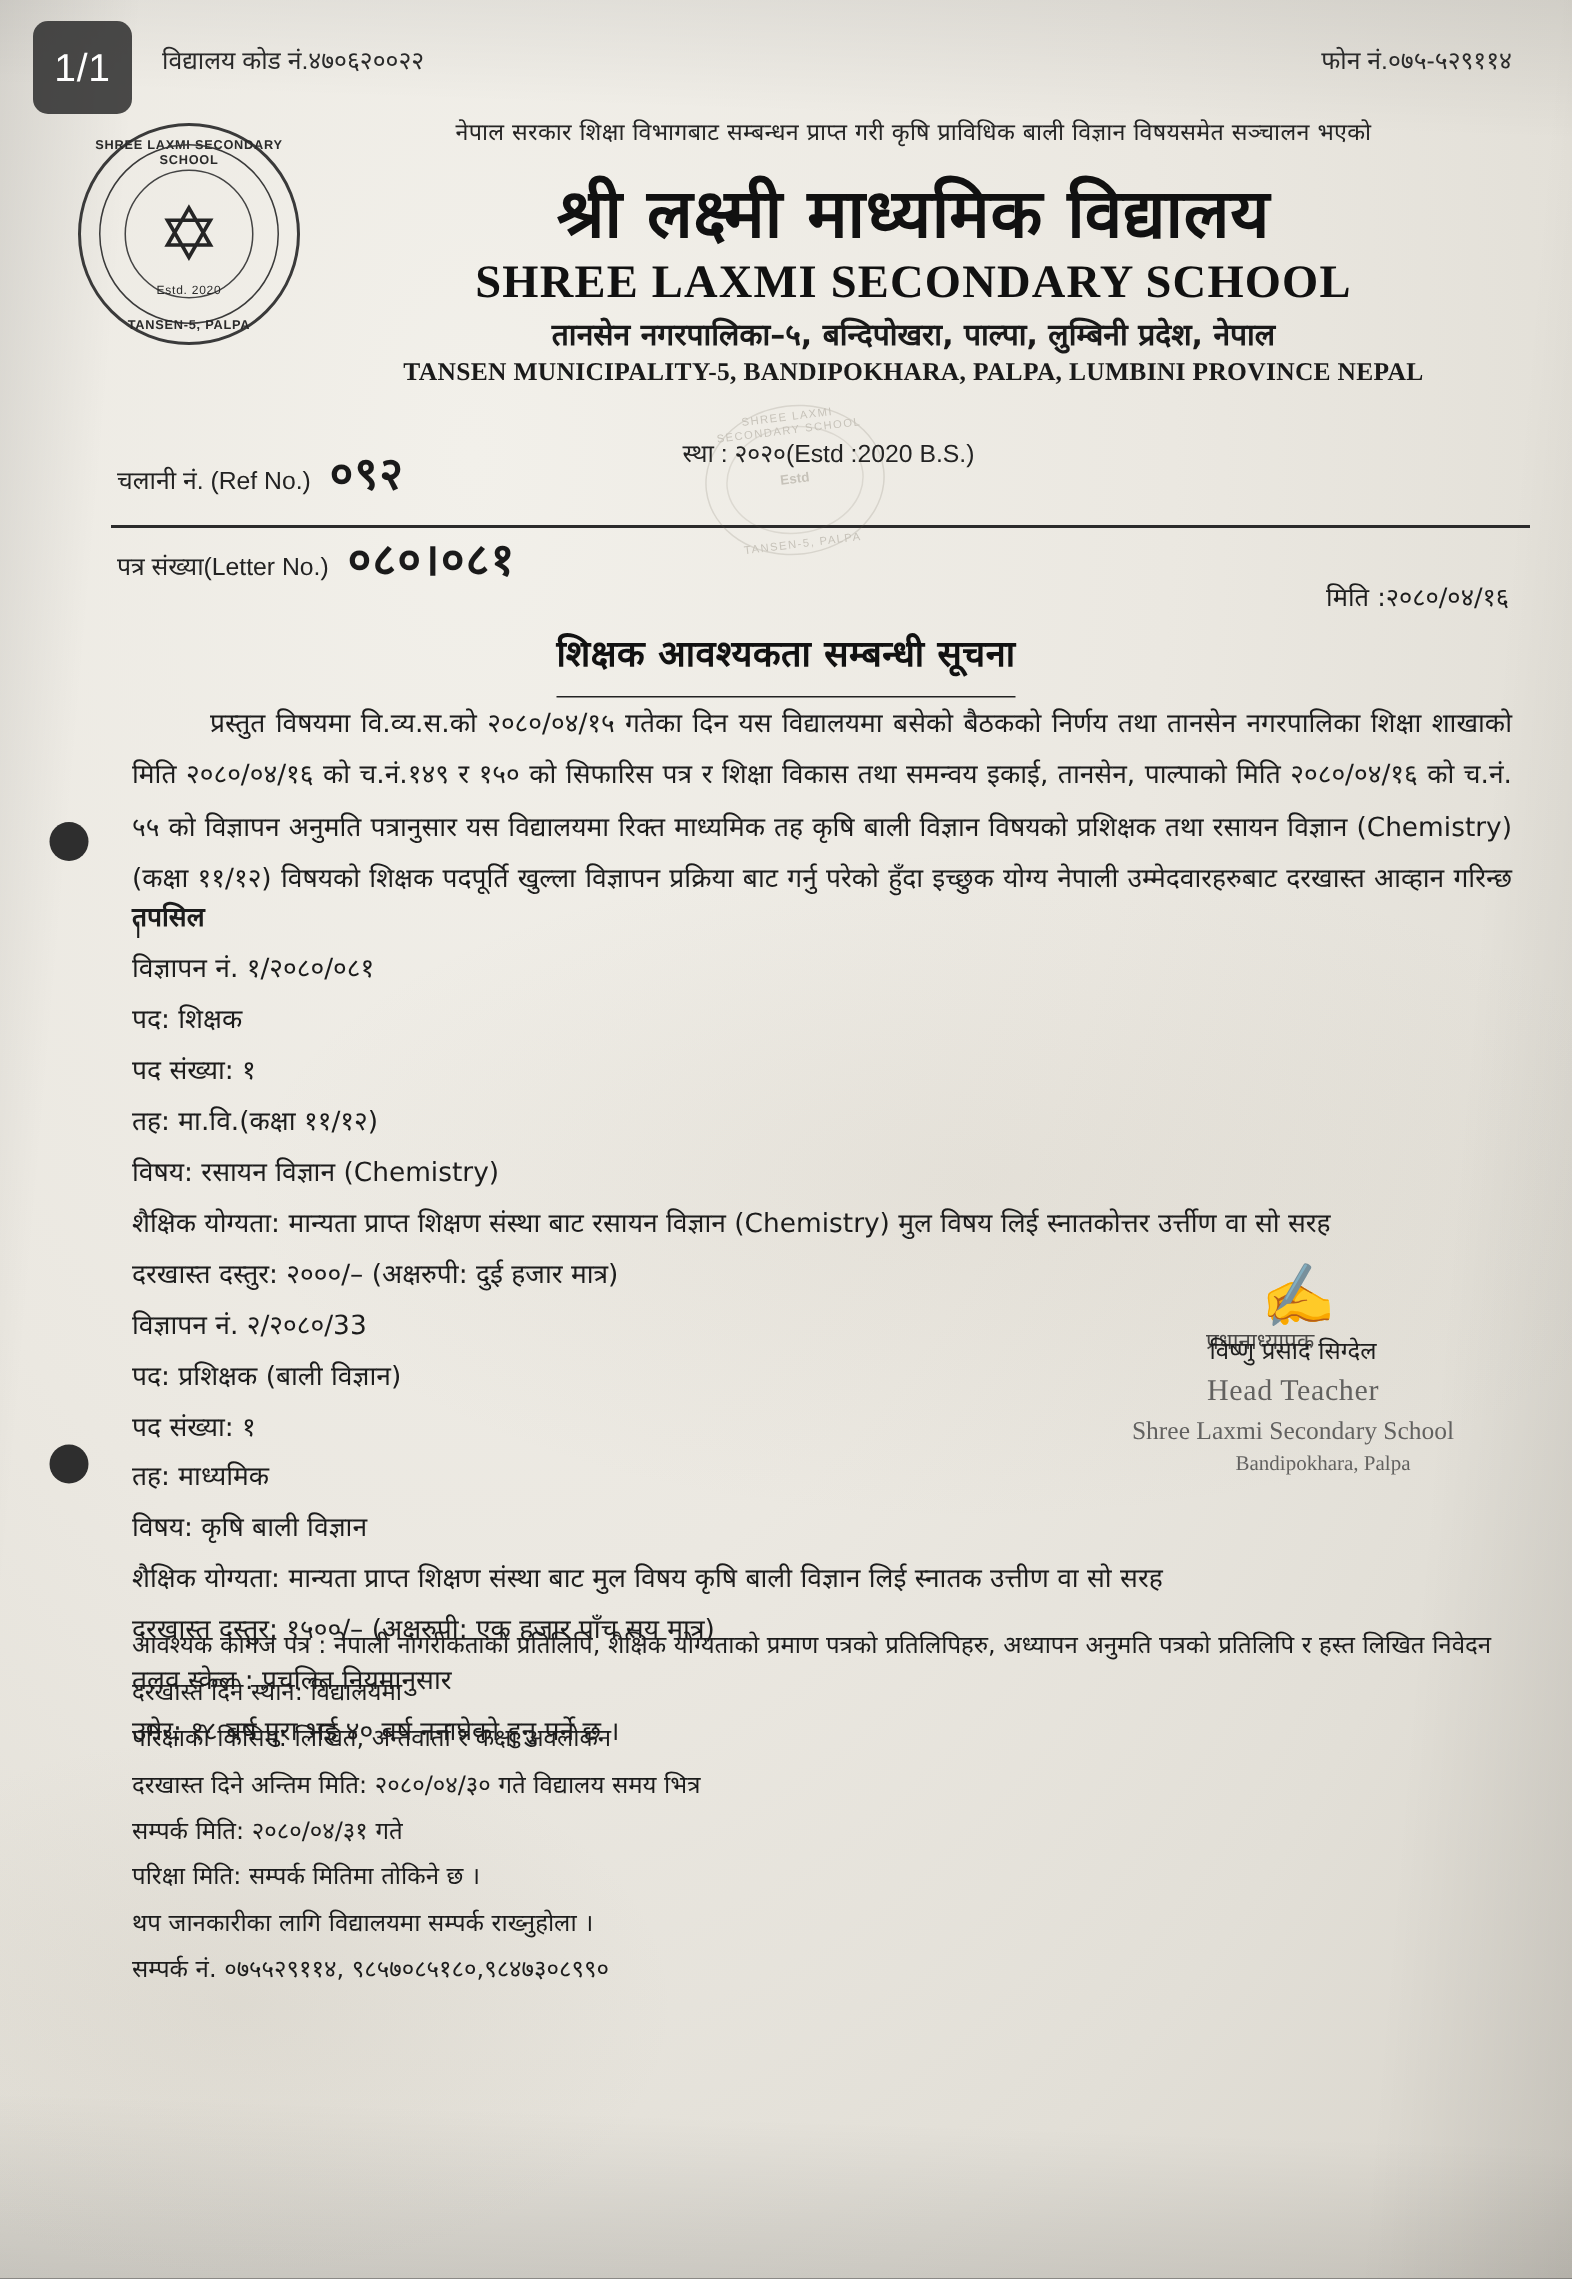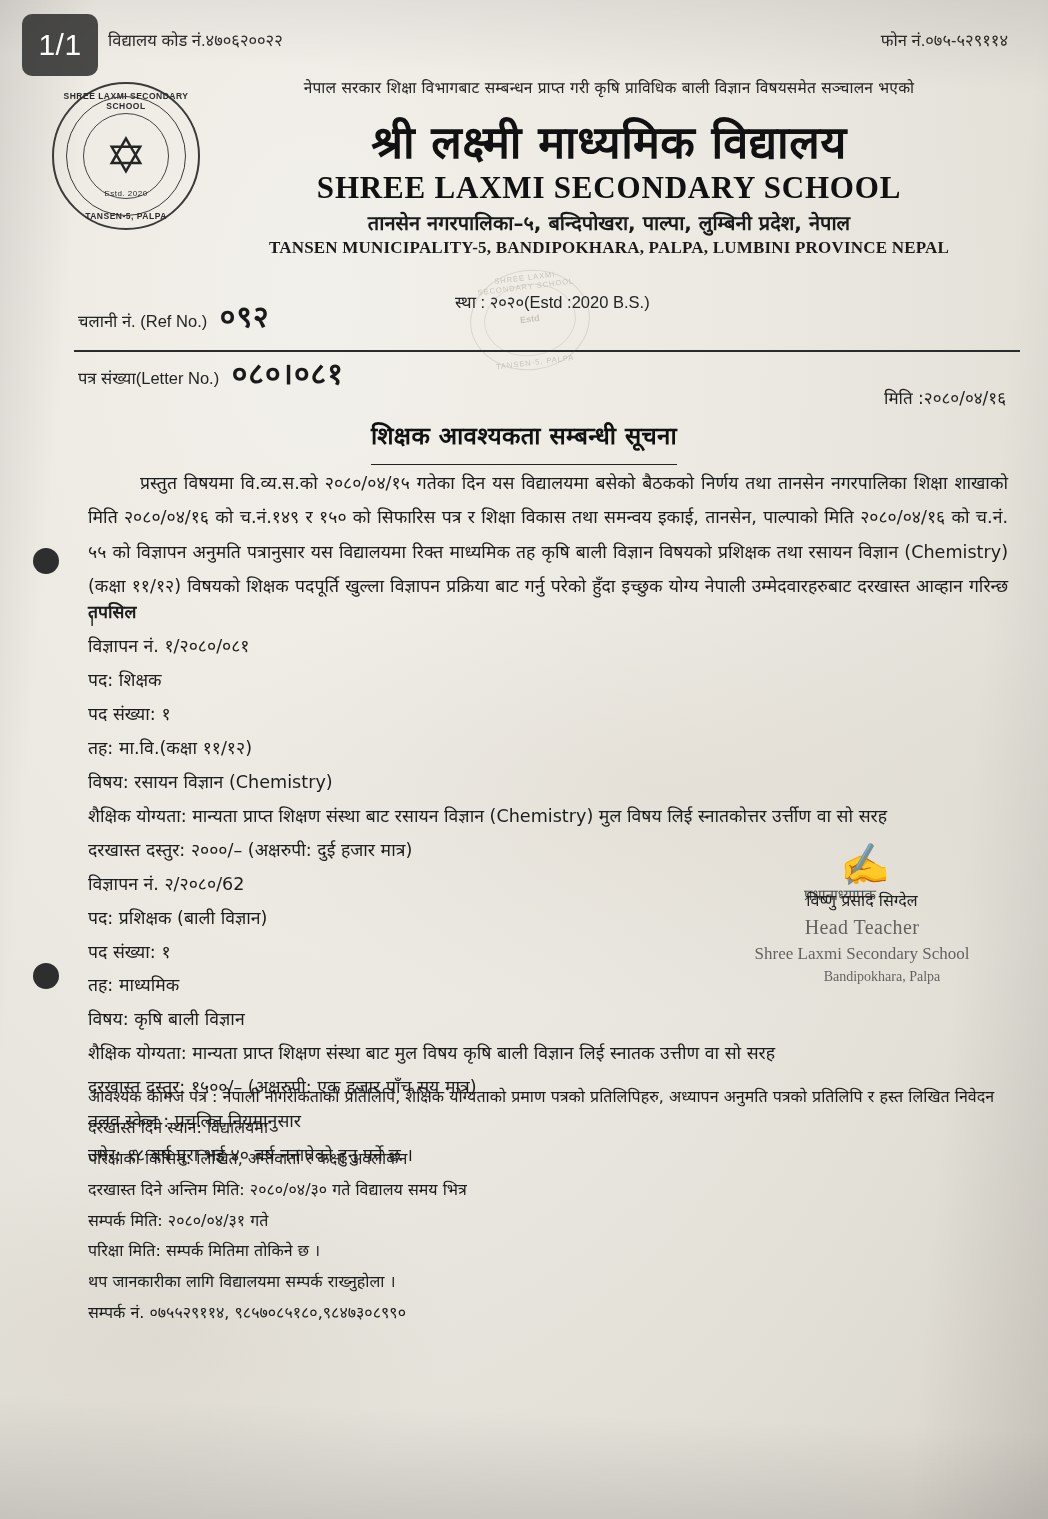--- a/index.html
+++ b/index.html
@@ -45,25 +45,25 @@
     position: relative;
     z-index: 3;
     width: 1048px; height: 1105px;
     color: #1b1b1b;
   }
 
   
   #page-counter {
     position: absolute;
     left: 22px; top: 14px;
-    width: 76px; height: 62px;
+    width: 66px; height: 62px;
     background: rgba(45,45,45,0.86);
     border-radius: 10px;
     color: #fff;
-    font-size: 30px;
+    font-size: 26px;
     font-family: "Liberation Sans", sans-serif;
     display: flex; align-items: center; justify-content: center;
     z-index: 40;
     letter-spacing: 0.5px;
   }
 
   
   .sel-dot {
     position: absolute;
     width: 26px; height: 26px;
@@ -365,21 +365,21 @@
 
     <div class="list">
       <div class="row bold">तपसिल</div>
       <div class="row">विज्ञापन नं. १/२०८०/०८१</div>
       <div class="row">पद: शिक्षक</div>
       <div class="row">पद संख्या: १</div>
       <div class="row">तह: मा.वि.(कक्षा ११/१२)</div>
       <div class="row">विषय: रसायन विज्ञान (Chemistry)</div>
       <div class="row">शैक्षिक योग्यता: मान्यता प्राप्त शिक्षण संस्था बाट रसायन विज्ञान (Chemistry) मुल विषय लिई स्नातकोत्तर उर्त्तीण वा सो सरह</div>
       <div class="row">दरखास्त दस्तुर: २०००/– (अक्षरुपी: दुई हजार मात्र)</div>
-      <div class="row">विज्ञापन नं. २/२०८०/62</div>
+      <div class="row">विज्ञापन नं. २/२०८०/33</div>
       <div class="row">पद: प्रशिक्षक (बाली विज्ञान)</div>
       <div class="row">पद संख्या: १</div>
       <div class="row">तह: माध्यमिक</div>
       <div class="row">विषय: कृषि बाली विज्ञान</div>
       <div class="row">शैक्षिक योग्यता: मान्यता प्राप्त शिक्षण संस्था बाट मुल विषय कृषि बाली विज्ञान लिई स्नातक उत्तीण वा सो सरह</div>
       <div class="row">दरखास्त दस्तुर: १५००/– (अक्षरुपी: एक हजार पाँच सय मात्र)</div>
       <div class="row">तलव स्केल : प्रचलित नियमानुसार</div>
       <div class="row">उमेर: १८ बर्ष पुरा भई ४० बर्ष ननाघेको हुनु पर्ने छ ।</div>
     </div>
 

